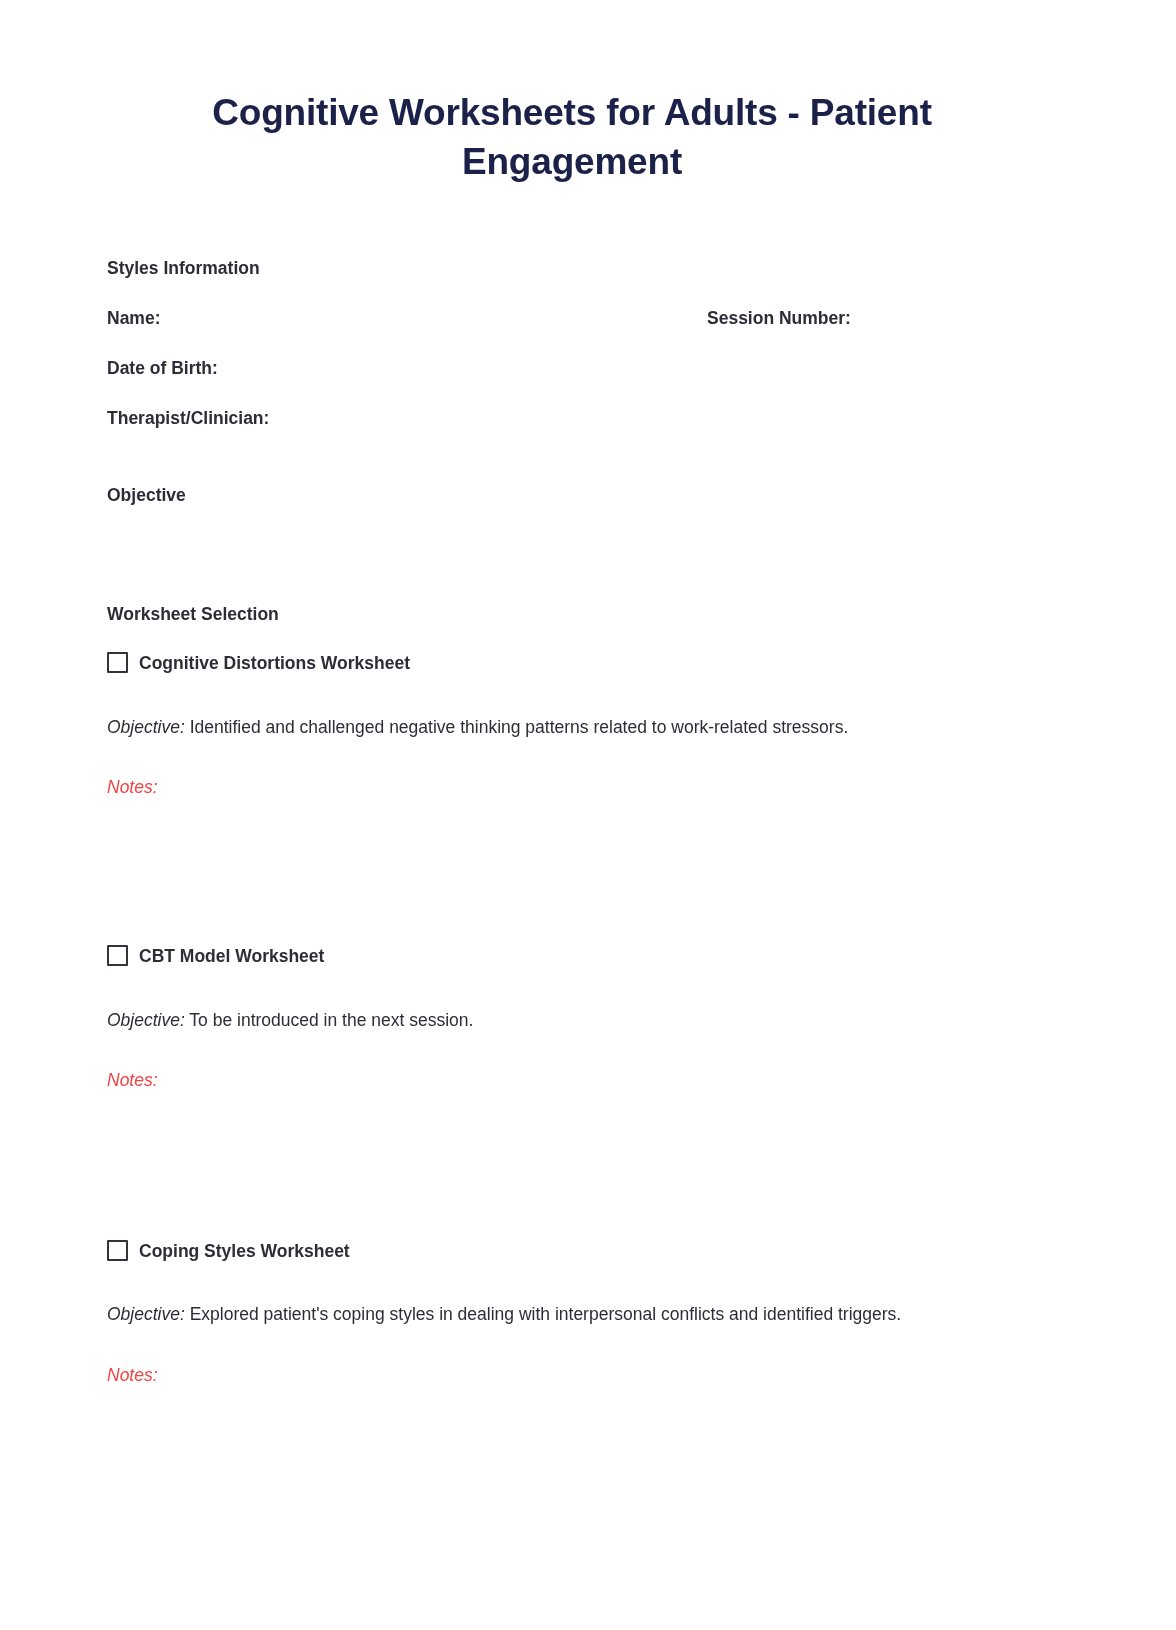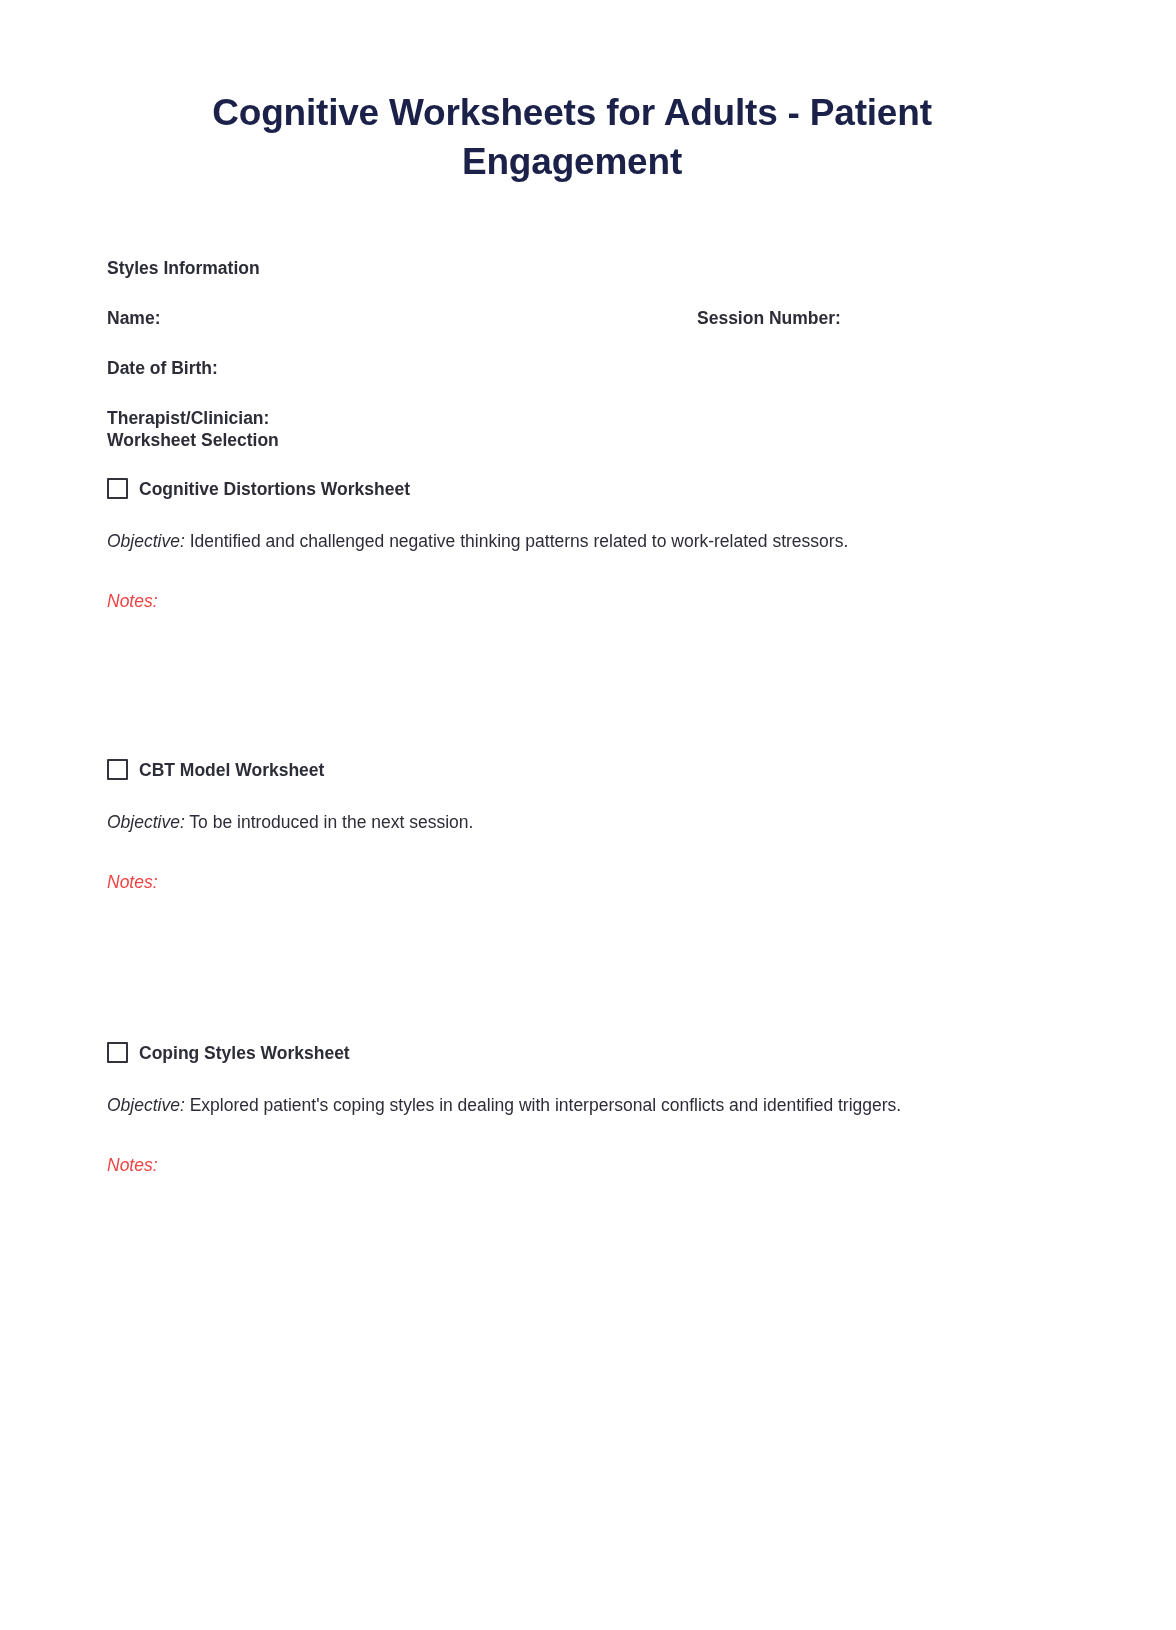--- a/index.html
+++ b/index.html
@@ -57,25 +57,24 @@
     line-height: 1.3;
   }
 
   .info-block {
     margin-top: 71px;
   }
   .info-row {
     display: flex;
     align-items: flex-end;
     margin-top: 27px;
-    gap: 30px;
   }
   .info-row.first { margin-top: 27px; }
   .info-col-left { width: 560px; flex: 0 0 560px; }
-  .info-col-right { flex: 1 1 auto; }
+  .info-col-right { flex: 1 1 auto; margin-left: 40px; }
 
   .objective-heading { margin-top: 55px; }
   .fill-space-lg { height: 96px; }
 
   .worksheet-selection-heading { margin-top: 0; }
 
   .worksheet-item { margin-top: 26px; }
 
   .check-row {
     display: flex;
@@ -92,21 +91,21 @@
     border-radius: 1px;
   }
   .check-label {
     font-size: 17.5px;
     font-weight: bold;
     color: #2d2d38;
     line-height: 1.3;
   }
 
   .objective-text {
-    margin-top: 28px;
+    margin-top: 40px;
     font-size: 17.5px;
     line-height: 1.45;
     color: #2d2d38;
     max-width: 915px;
   }
   .objective-text .lead {
     font-style: italic;
   }
   .notes-label {
     margin-top: 36px;
@@ -150,20 +149,24 @@
 
 
       <div class="info-row">
         <div class="info-col-left">
           <span class="field-label">Therapist/Clinician:</span>
         </div>
         <div class="info-col-right"></div>
       </div>
     </div>
 
+    <div class="section">
+      <div class="section-heading objective-heading">Objective</div>
+      <div class="fill-space-lg"></div>
+    </div>
 
     <div class="section">
       <div class="section-heading worksheet-selection-heading">Worksheet Selection</div>
 
       <div class="worksheet-item">
         <div class="check-row">
           <span class="checkbox"></span>
           <span class="check-label">Cognitive Distortions Worksheet</span>
         </div>
         <div class="objective-text"><span class="lead">Objective:</span><span> Identified and challenged negative thinking patterns related to work-related stressors.</span></div>

